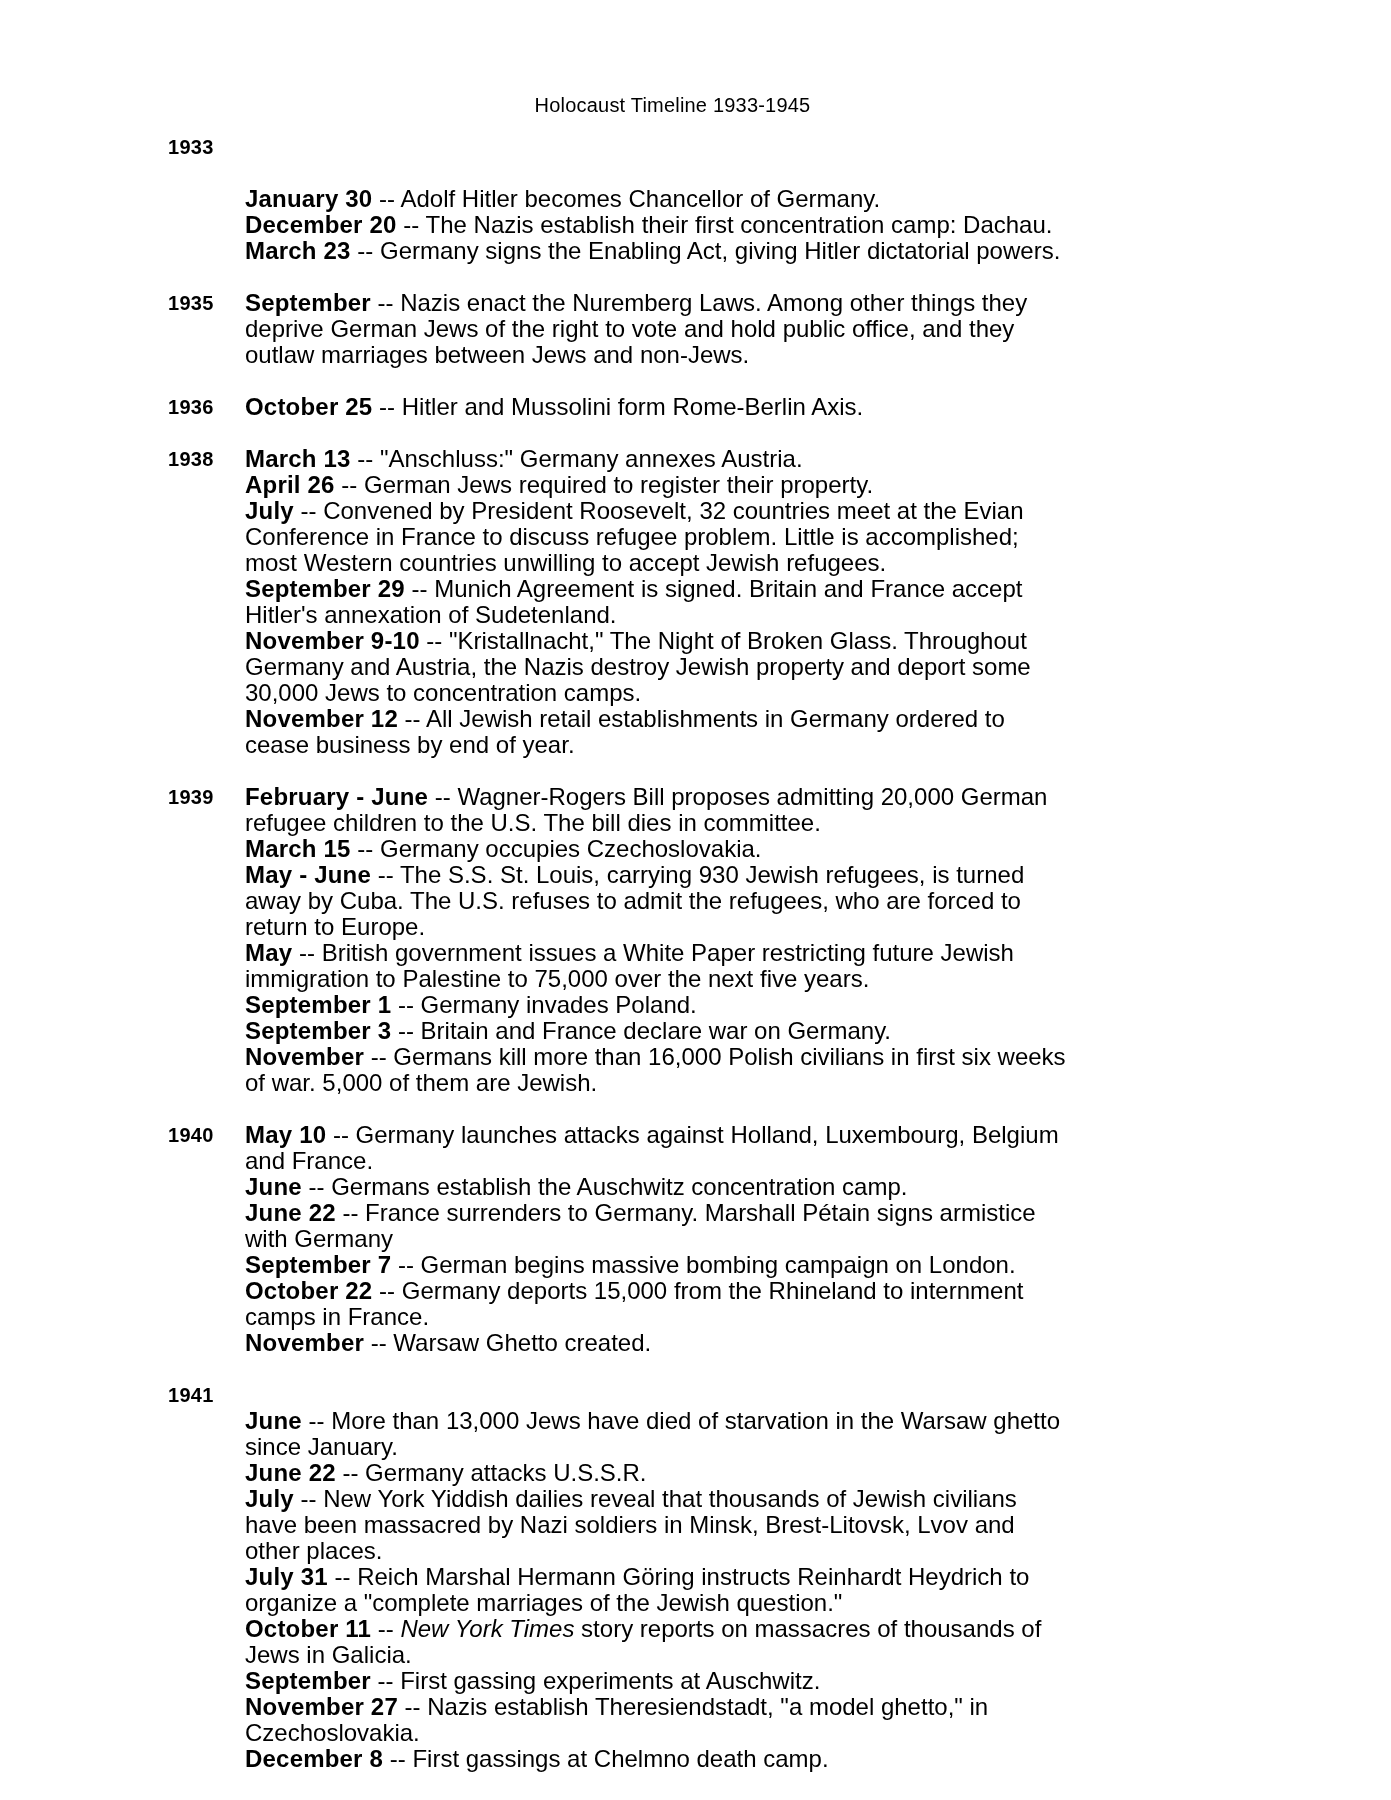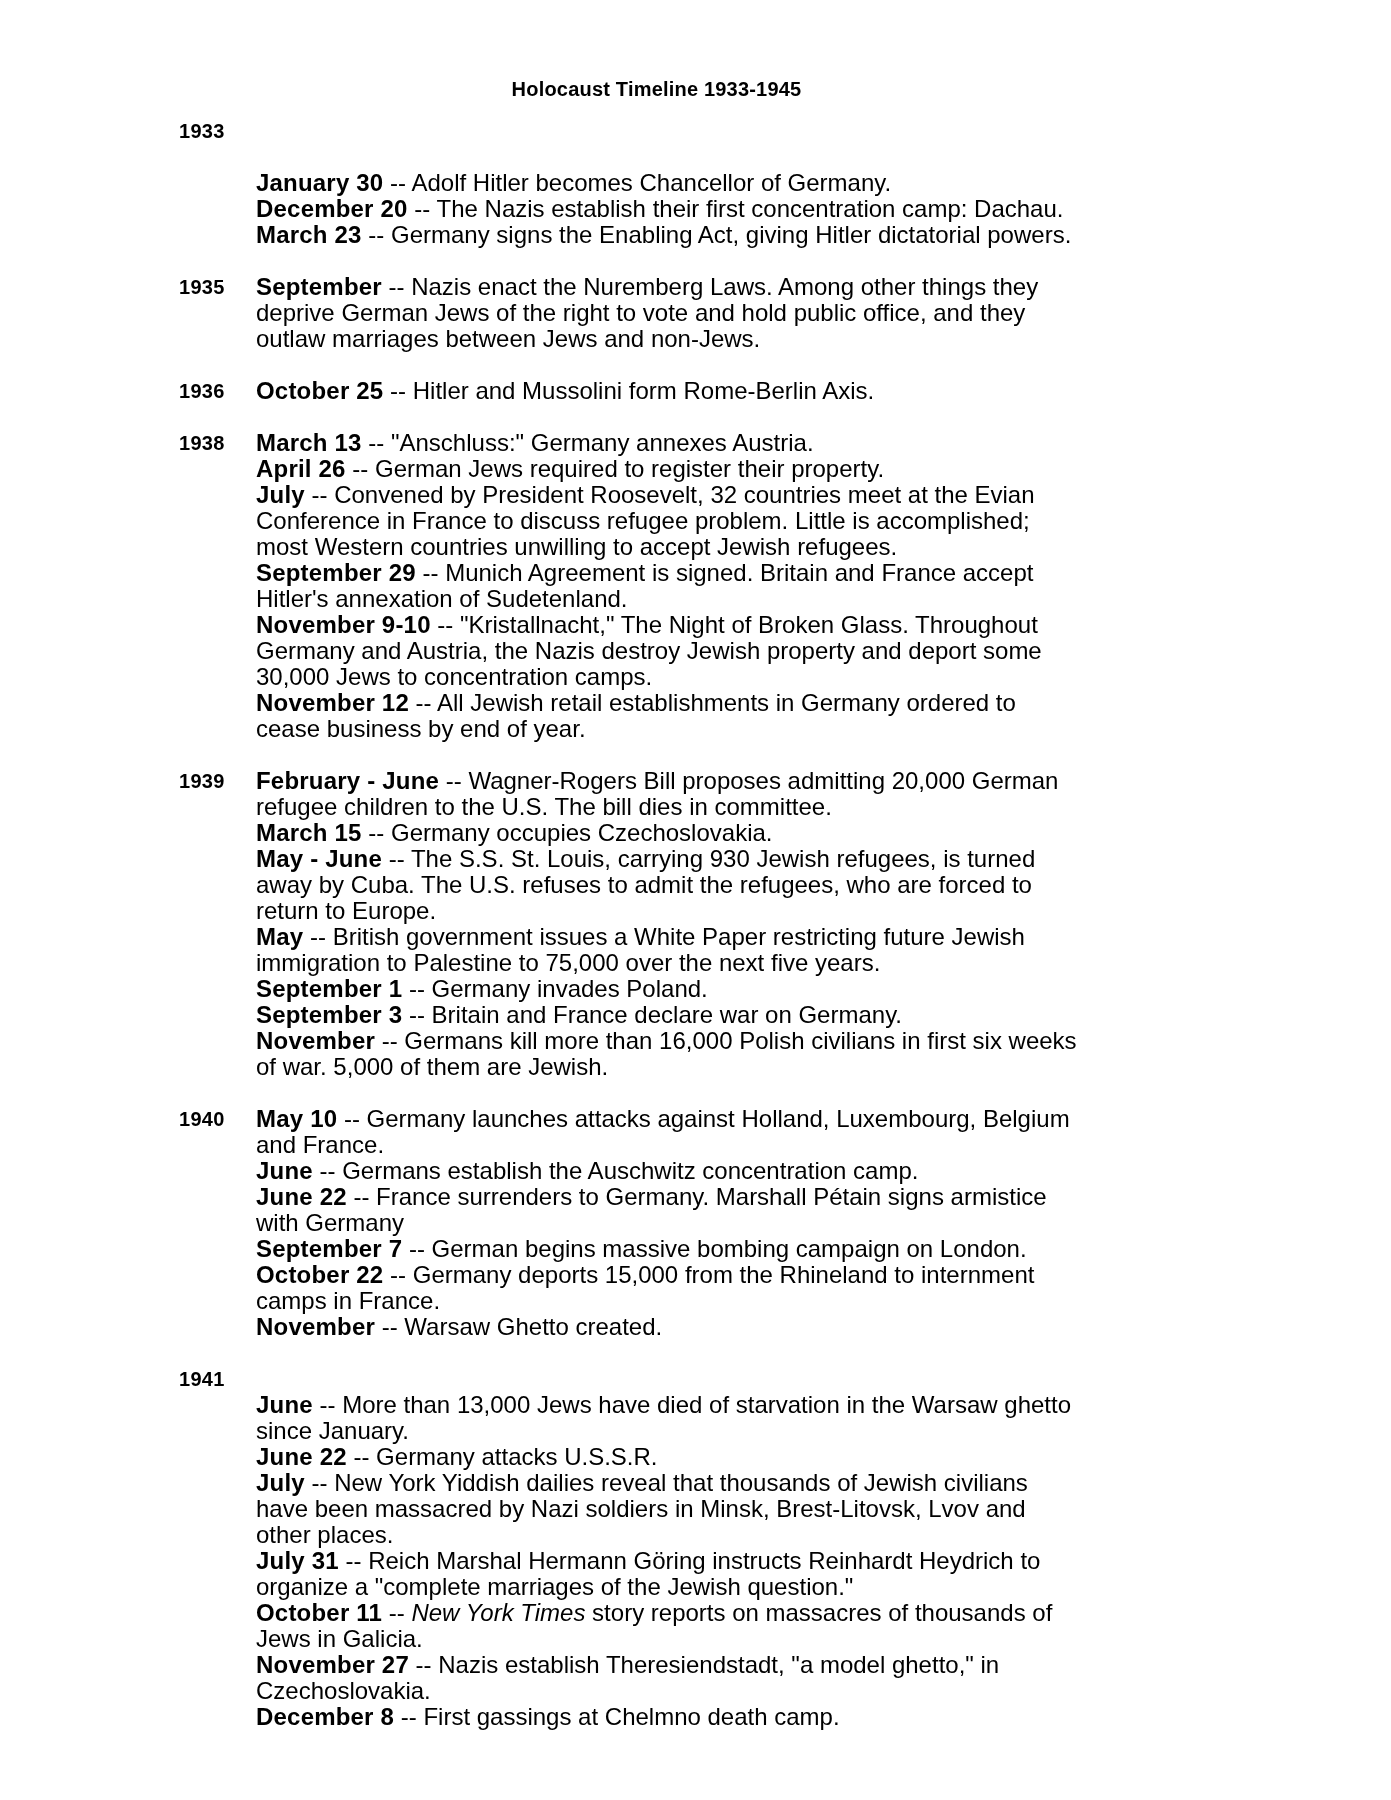--- a/index.html
+++ b/index.html
@@ -13,34 +13,34 @@
     font-family: "Liberation Sans", "DejaVu Sans", sans-serif;
     color: #000000;
     -webkit-font-smoothing: antialiased;
   }
   .page {
     box-sizing: content-box;
     width: 987px;
     padding: 76px 0 60px 163px;
   }
   .doc-title {
-    margin: 0;
+    margin: 16px;
     width: 987px;
     font-size: 20px;
     line-height: 26px;
-    font-weight: bold;
+    font-weight: normal;
     text-align: center;
     letter-spacing: 0.2px;
   }
   .timeline {
     margin: 0;
   }
   .year-section {
     position: relative;
-    margin: 16px;
+    margin: 5px;
   }
   .year-section + .year-section {
     margin-top: 26px; 
   }
   .year-label {
     position: absolute;
     left: 0;
     top: 0;
     font-weight: bold;
     font-size: 20px;
@@ -137,18 +137,19 @@
         </div>
       </section>
       <section class="year-section year-own-line">
         <div class="year-label">1941</div>
         <div class="entries">
           <p class="entry"><strong class="entry-date">June</strong><span class="entry-sep"> -- </span><span class="entry-text">More than 13,000 Jews have died of starvation in the Warsaw ghetto since January.</span></p>
           <p class="entry"><strong class="entry-date">June 22</strong><span class="entry-sep"> -- </span><span class="entry-text">Germany attacks U.S.S.R.</span></p>
           <p class="entry"><strong class="entry-date">July</strong><span class="entry-sep"> -- </span><span class="entry-text">New York Yiddish dailies reveal that thousands of Jewish civilians have been massacred by Nazi soldiers in Minsk, Brest-Litovsk, Lvov and other places.</span></p>
           <p class="entry"><strong class="entry-date">July 31</strong><span class="entry-sep"> -- </span><span class="entry-text">Reich Marshal Hermann Göring instructs Reinhardt Heydrich to organize a "complete marriages of the Jewish question."</span></p>
           <p class="entry"><strong class="entry-date">October 11</strong><span class="entry-sep"> -- </span><span class="entry-text"></span><em class="entry-italic">New York Times</em><span class="entry-text"> story reports on massacres of thousands of Jews in Galicia.</span></p>
+          <p class="entry"><strong class="entry-date">September</strong><span class="entry-sep"> -- </span><span class="entry-text">First gassing experiments at Auschwitz.</span></p>
           <p class="entry"><strong class="entry-date">November 27</strong><span class="entry-sep"> -- </span><span class="entry-text">Nazis establish Theresiendstadt, "a model ghetto," in Czechoslovakia.</span></p>
           <p class="entry"><strong class="entry-date">December 8</strong><span class="entry-sep"> -- </span><span class="entry-text">First gassings at Chelmno death camp.</span></p>
         </div>
       </section>
     </div>
 </div>
 
 </body></html>

